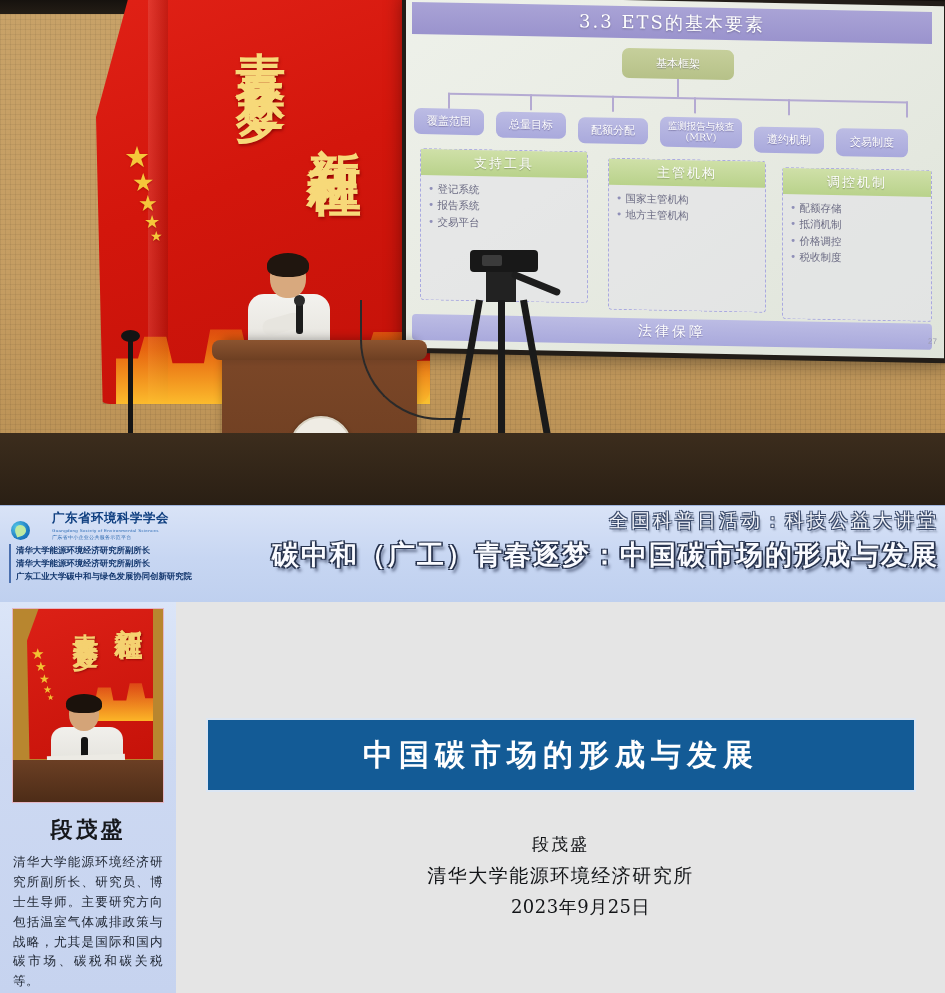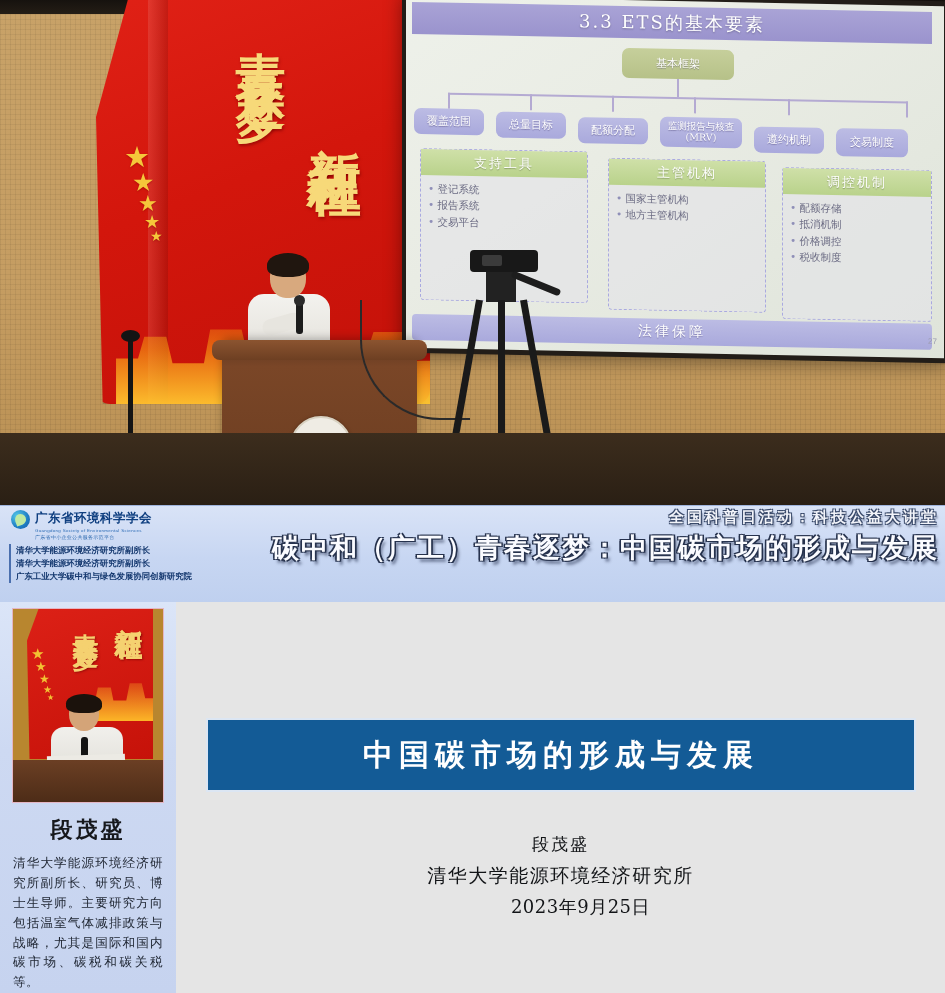--- a/index.html
+++ b/index.html
@@ -132,34 +132,34 @@
     background:linear-gradient(180deg,#3c2d1d,#2a1f14); }
   .mic-stand { position:absolute; left:128px; top:338px; width:5px; height:168px;
     background:#141414; }
   .mic-stand:before { content:""; position:absolute; left:-7px; top:-8px; width:19px; height:12px;
     background:#141414; border-radius:50%; }
 
   
   #banner { position:relative; width:945px; height:97px;
     background:linear-gradient(180deg,#d9e3f7 0%, #c7d6f2 55%, #bfd0ef 100%);
     border-top:1px solid #9fb4dd; overflow:hidden; }
-  .bn-logo { position:absolute; left:11px; top:4px; display:flex; align-items:flex-start; gap:5px; }
+  .bn-logo { position:absolute; left:11px; top:4px; display:flex; align-items:flex-end; gap:22px; }
   .bn-mark { width:19px; height:19px; border-radius:50%;
     background:radial-gradient(circle at 32% 32%, #55c7e8, #1f7fc4 58%, #1a5ea8);
     position:relative; }
   .bn-mark:after { content:""; position:absolute; left:4px; top:4px; width:11px; height:11px;
     border-radius:50% 50% 50% 0; background:#bfe9a2; transform:rotate(-20deg); }
   .bn-name { font-size:12.5px; font-weight:bold; color:#0f3f80; letter-spacing:.5px; }
   .bn-en { font-size:4.4px; color:#2a6ab5; letter-spacing:.35px; margin-top:1px; }
   .bn-sub { font-size:5px; color:#2f6bb0; margin-top:1px; letter-spacing:.3px; }
   .bn-orgs { position:absolute; left:9px; top:38px; }
   .bn-org { font-size:8.4px; color:#13376e; border-left:2px solid #4a6fae;
     padding-left:5px; line-height:1.55; font-weight:bold; }
   .bn-titles { position:absolute; right:6px; top:2px; text-align:right; }
-  .bn-t1 { font-size:15px; font-weight:bold; color:#f2f4fa; letter-spacing:3px;
+  .bn-t1 { font-size:19px; font-weight:normal; color:#f2f4fa; letter-spacing:3px;
     font-family:"DejaVu Sans", sans-serif;
     text-shadow:-1px -1px 0 #3a4a6a, 1px -1px 0 #3a4a6a, -1px 1px 0 #3a4a6a,
       1px 1px 0 #3a4a6a, 2px 3px 2px rgba(20,30,60,.45); }
   .bn-t2 { font-size:27px; font-weight:bold; color:#fafbff; letter-spacing:2px;
     margin-top:3px; font-family:"DejaVu Sans", sans-serif;
     text-shadow:-1.4px -1.4px 0 #26324d, 1.4px -1.4px 0 #26324d, -1.4px 1.4px 0 #26324d,
       1.4px 1.4px 0 #26324d, 3px 4px 3px rgba(20,30,60,.5); }
 
   
   #lower { position:relative; width:945px; height:391px; background:#fff; display:flex; }
@@ -190,21 +190,21 @@
     background:linear-gradient(180deg,#f1f0ec,#dedcd5); border-radius:13px 13px 0 0; }
   .sp-mic { position:absolute; left:68px; top:128px; width:7px; height:28px;
     background:#141414; border-radius:3px; }
   .sp-desk { position:absolute; left:0; bottom:0; width:152px; height:42px;
     background:linear-gradient(180deg,#6b3f24,#4d2c17); }
   .sp-paper { position:absolute; left:34px; bottom:38px; width:78px; height:9px;
     background:#eceae4; transform:rotate(-2deg); }
   .side-name { text-align:center; font-size:22px; font-weight:bold; color:#16181c;
     letter-spacing:3px; margin-top:12px; font-family:"DejaVu Sans",sans-serif; }
   .side-bio { margin-top:9px; padding:0 7px; font-size:12.6px; line-height:1.58;
-    color:#1d2430; text-align:justify; font-family:Liberation Serif, serif;
+    color:#1d2430; text-align:justify; font-family:Liberation Mono, monospace;
     letter-spacing:.4px; }
 
   #slide { flex:1; position:relative; background:#e5e5e5; }
   .sl-title { position:absolute; left:30px; top:116px; width:710px; height:74px;
     background:#135b96; border:2px solid #dce6f3;
     display:flex; align-items:center; justify-content:center; }
   .sl-title span { color:#fff; font-size:30px; letter-spacing:6px; font-weight:bold;
     font-family:"DejaVu Serif",serif; }
   .sl-meta { position:absolute; left:0; right:0; top:228px; text-align:center;
     font-family:"DejaVu Serif",serif; color:#121417; }

